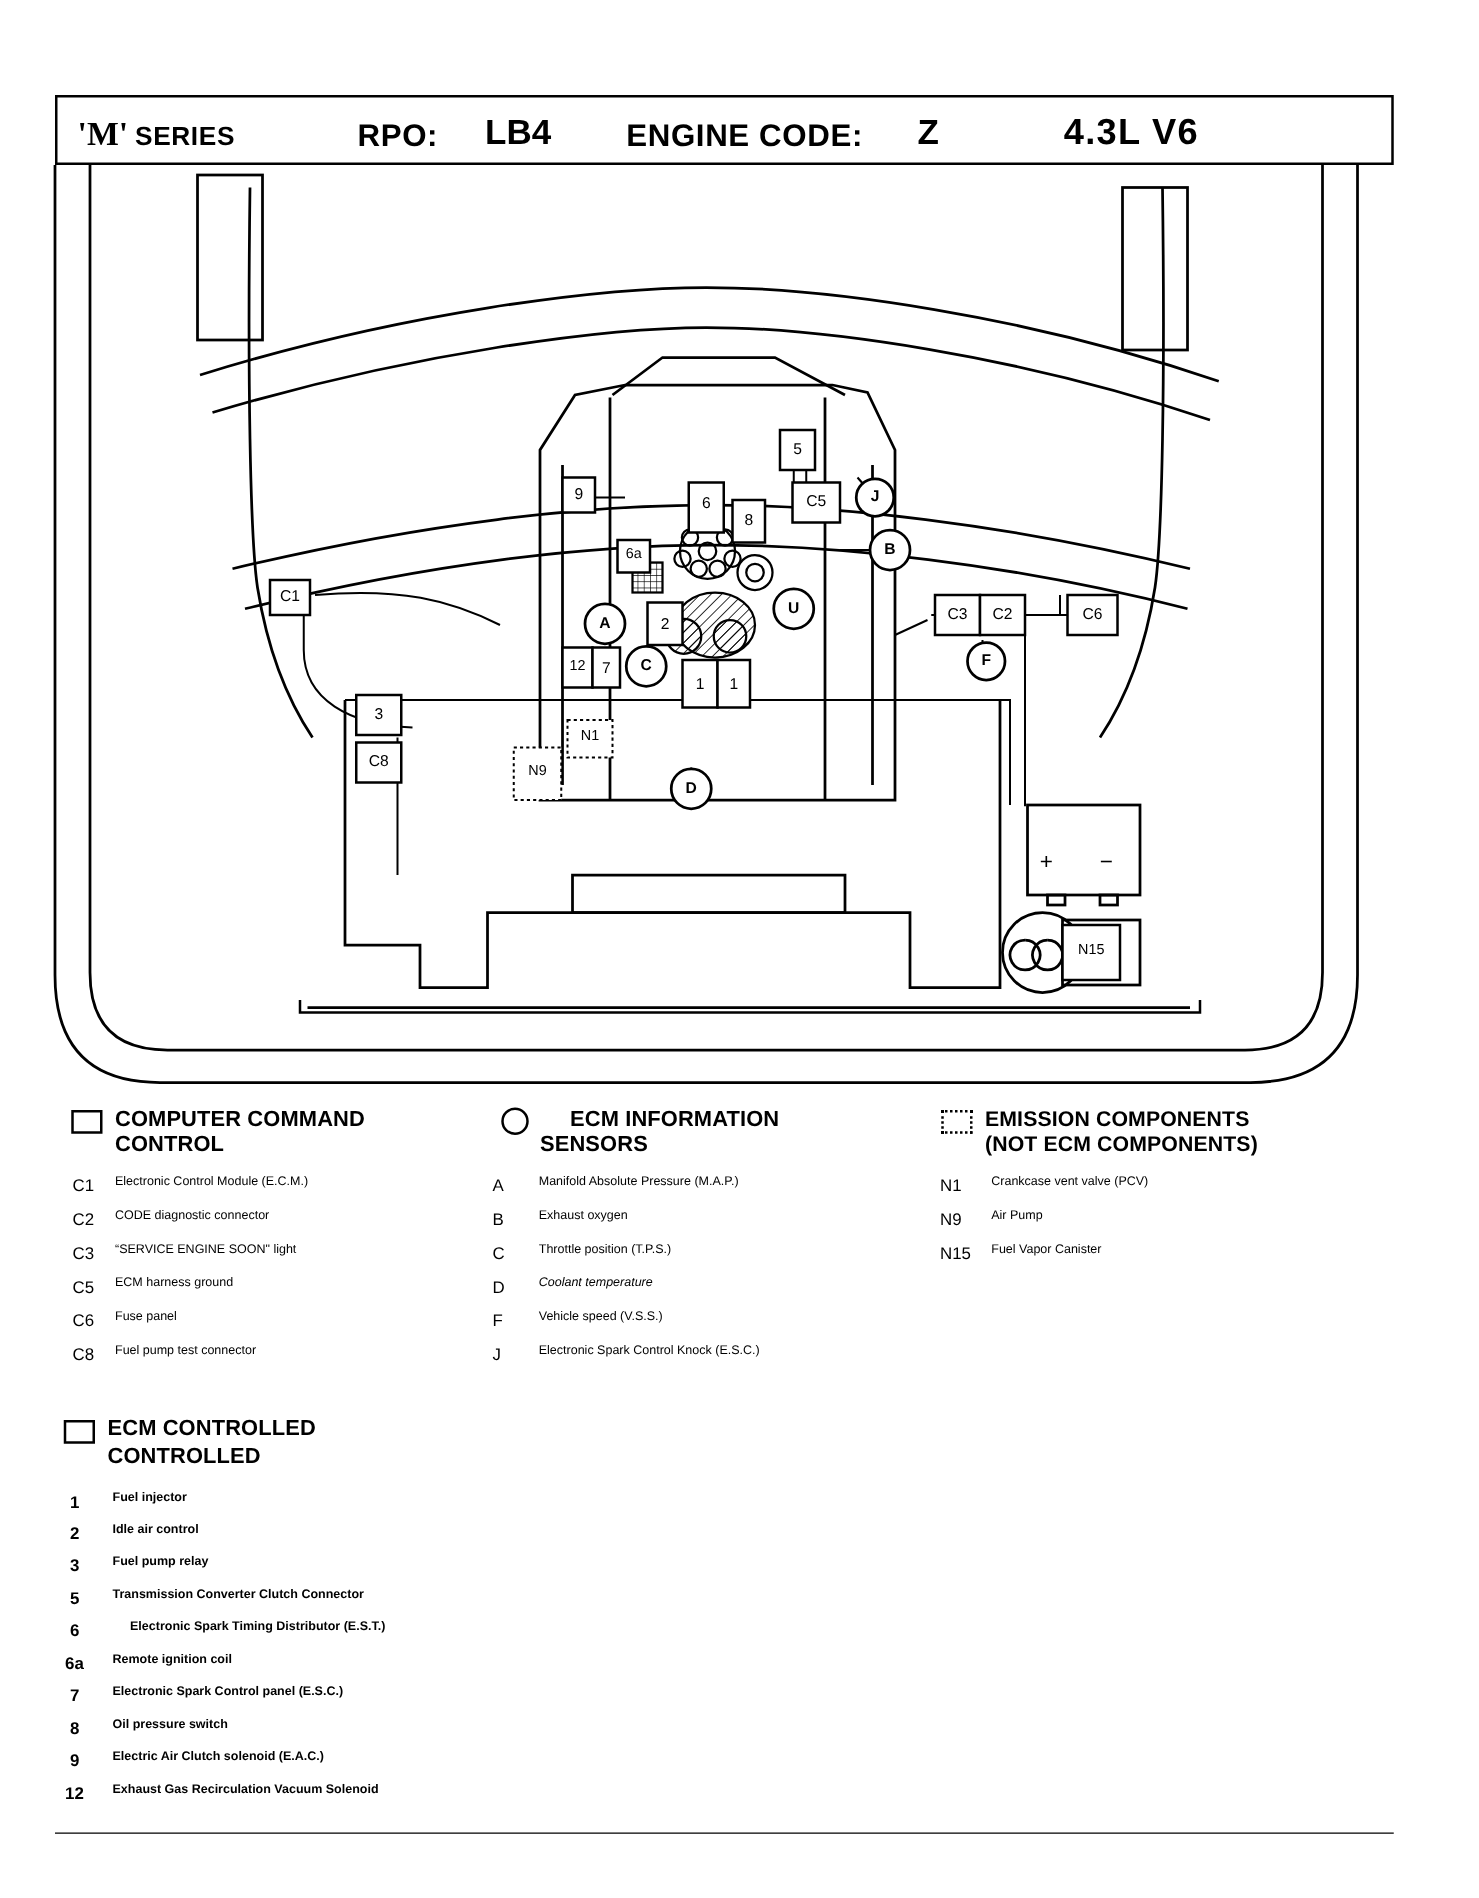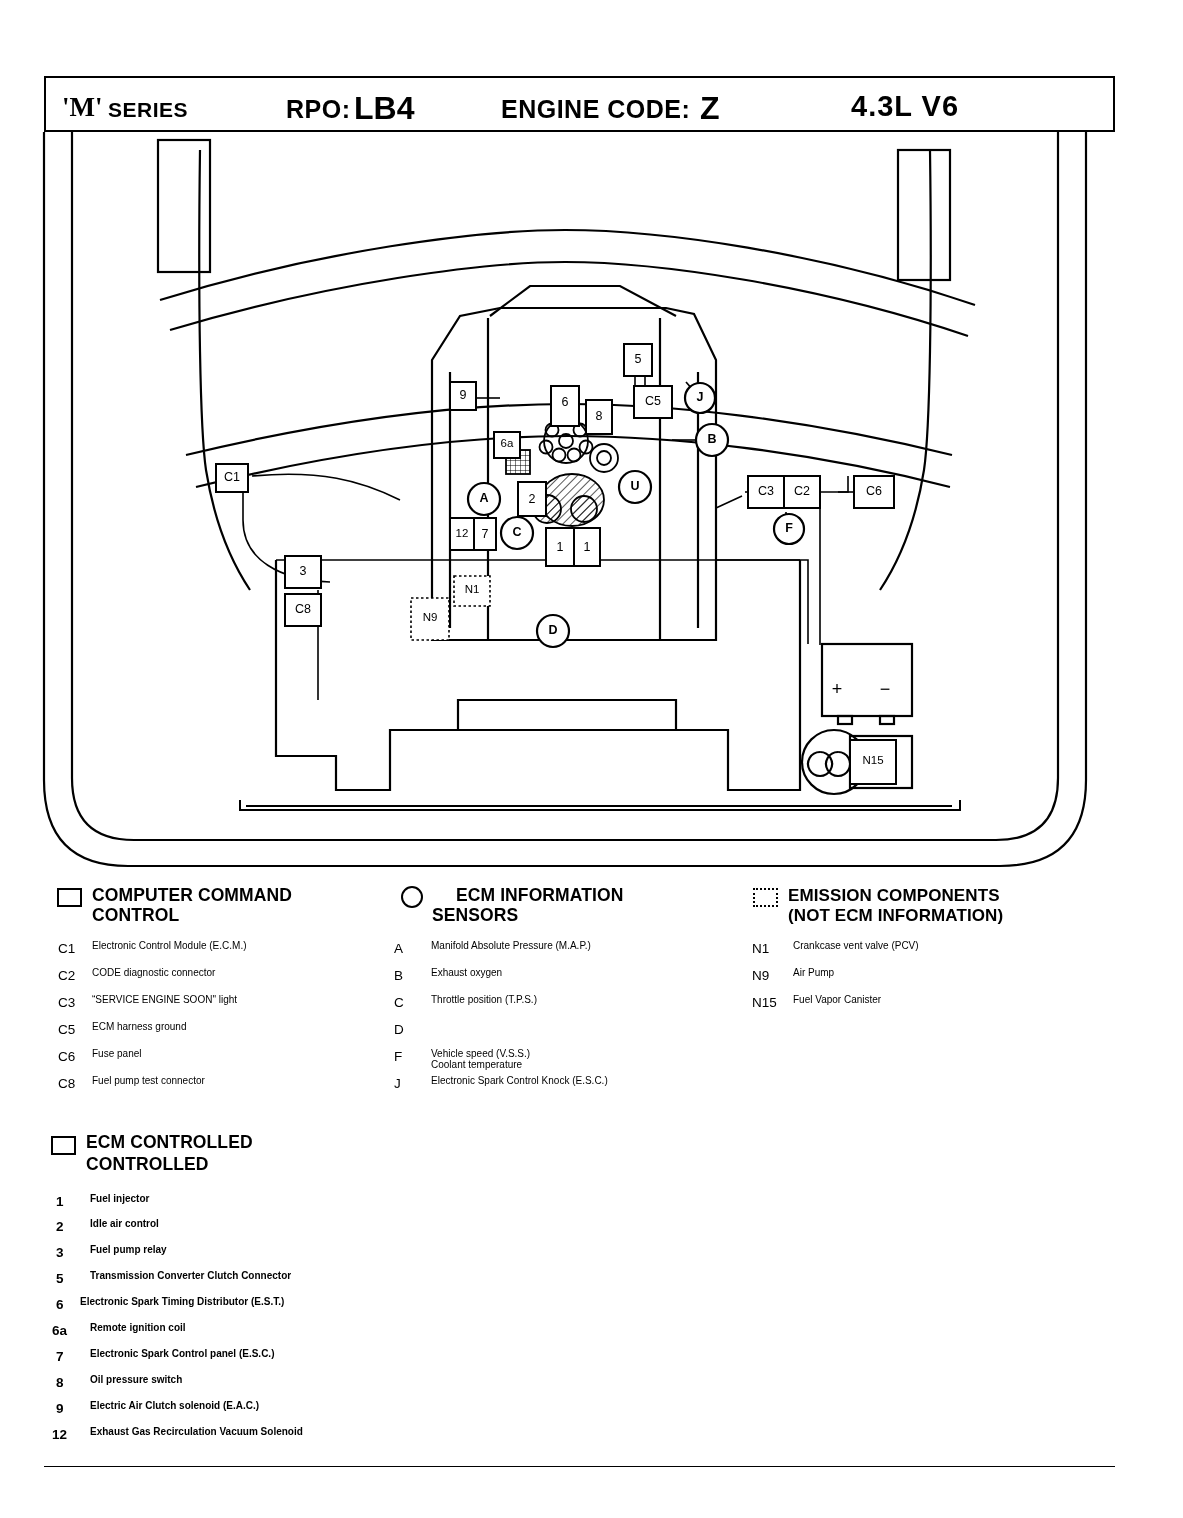--- a/index.html
+++ b/index.html
@@ -48,22 +48,23 @@
     font-size: 21px;
     font-weight: bold;
     letter-spacing: 0.5px;
   }
   .hdr-label {
     font-size: 25px;
     font-weight: bold;
     letter-spacing: 0.5px;
   }
   .hdr-value {
-    font-size: 32px;
-    font-weight: bold;
+    font-size: 28px;
+    font-weight: bold;
+    margin-left: 34px;
   }
   .hdr-disp {
     font-size: 29px;
     font-weight: bold;
     letter-spacing: 1px;
   }
 
   
   #drawing {
     position: absolute;
@@ -342,29 +343,29 @@
   <div class="legend-head" style="left:456px; top:886px;">ECM INFORMATION</div>
   <div class="legend-head" style="left:432px; top:906px;">SENSORS</div>
 
   <div class="lkey" style="left:394px; top:941px;">A</div>
   <div class="lrow" style="left:431px; top:941px;">Manifold Absolute Pressure (M.A.P.)</div>
   <div class="lkey" style="left:394px; top:968px;">B</div>
   <div class="lrow" style="left:431px; top:968px;">Exhaust oxygen</div>
   <div class="lkey" style="left:394px; top:995px;">C</div>
   <div class="lrow" style="left:431px; top:995px;">Throttle position (T.P.S.)</div>
   <div class="lkey" style="left:394px; top:1022px;">D</div>
-  <div class="lrow" style="left:431px; top:1060px;">Coolant temperature</div>
+  <div class="lrow" style="left:431px; top:1022px;font-style:italic;">Coolant temperature</div>
   <div class="lkey" style="left:394px; top:1049px;">F</div>
   <div class="lrow" style="left:431px; top:1049px;">Vehicle speed (V.S.S.)</div>
   <div class="lkey" style="left:394px; top:1076px;">J</div>
   <div class="lrow" style="left:431px; top:1076px;">Electronic Spark Control Knock (E.S.C.)</div>
 
   <div class="sym-dot" style="left:753px; top:888px;"></div>
   <div class="legend-head small" style="left:788px; top:886px;">EMISSION COMPONENTS</div>
-  <div class="legend-head small" style="left:788px; top:906px;">(NOT ECM INFORMATION)</div>
+  <div class="legend-head small" style="left:788px; top:906px;">(NOT ECM COMPONENTS)</div>
 
   <div class="lkey" style="left:752px; top:941px;">N1</div>
   <div class="lrow" style="left:793px; top:941px;">Crankcase vent valve (PCV)</div>
   <div class="lkey" style="left:752px; top:968px;">N9</div>
   <div class="lrow" style="left:793px; top:968px;">Air Pump</div>
   <div class="lkey" style="left:752px; top:995px;">N15</div>
   <div class="lrow" style="left:793px; top:995px;">Fuel Vapor Canister</div>
 
   <div class="sym-box" style="left:51px; top:1136px;"></div>
   <div class="legend-head" style="left:86px; top:1133px;">ECM CONTROLLED</div>
@@ -372,21 +373,21 @@
 
   <div class="lkey" style="left:56px; top:1194px; font-weight:bold;">1</div>
   <div class="lrow" style="left:90px; top:1194px; font-weight:bold;">Fuel injector</div>
   <div class="lkey" style="left:56px; top:1219px; font-weight:bold;">2</div>
   <div class="lrow" style="left:90px; top:1219px; font-weight:bold;">Idle air control</div>
   <div class="lkey" style="left:56px; top:1245px; font-weight:bold;">3</div>
   <div class="lrow" style="left:90px; top:1245px; font-weight:bold;">Fuel pump relay</div>
   <div class="lkey" style="left:56px; top:1271px; font-weight:bold;">5</div>
   <div class="lrow" style="left:90px; top:1271px; font-weight:bold;">Transmission Converter Clutch Connector</div>
   <div class="lkey" style="left:56px; top:1297px; font-weight:bold;">6</div>
-  <div class="lrow" style="left:80px; top:1297px; font-weight:bold;">Electronic Spark Timing Distributor (E.S.T.)</div>
+  <div class="lrow" style="left:104px; top:1297px; font-weight:bold;">Electronic Spark Timing Distributor (E.S.T.)</div>
   <div class="lkey" style="left:52px; top:1323px; font-weight:bold;">6a</div>
   <div class="lrow" style="left:90px; top:1323px; font-weight:bold;">Remote ignition coil</div>
   <div class="lkey" style="left:56px; top:1349px; font-weight:bold;">7</div>
   <div class="lrow" style="left:90px; top:1349px; font-weight:bold;">Electronic Spark Control panel (E.S.C.)</div>
   <div class="lkey" style="left:56px; top:1375px; font-weight:bold;">8</div>
   <div class="lrow" style="left:90px; top:1375px; font-weight:bold;">Oil pressure switch</div>
   <div class="lkey" style="left:56px; top:1401px; font-weight:bold;">9</div>
   <div class="lrow" style="left:90px; top:1401px; font-weight:bold;">Electric Air Clutch solenoid (E.A.C.)</div>
   <div class="lkey" style="left:52px; top:1427px; font-weight:bold;">12</div>
   <div class="lrow" style="left:90px; top:1427px; font-weight:bold;">Exhaust Gas Recirculation Vacuum Solenoid</div>

